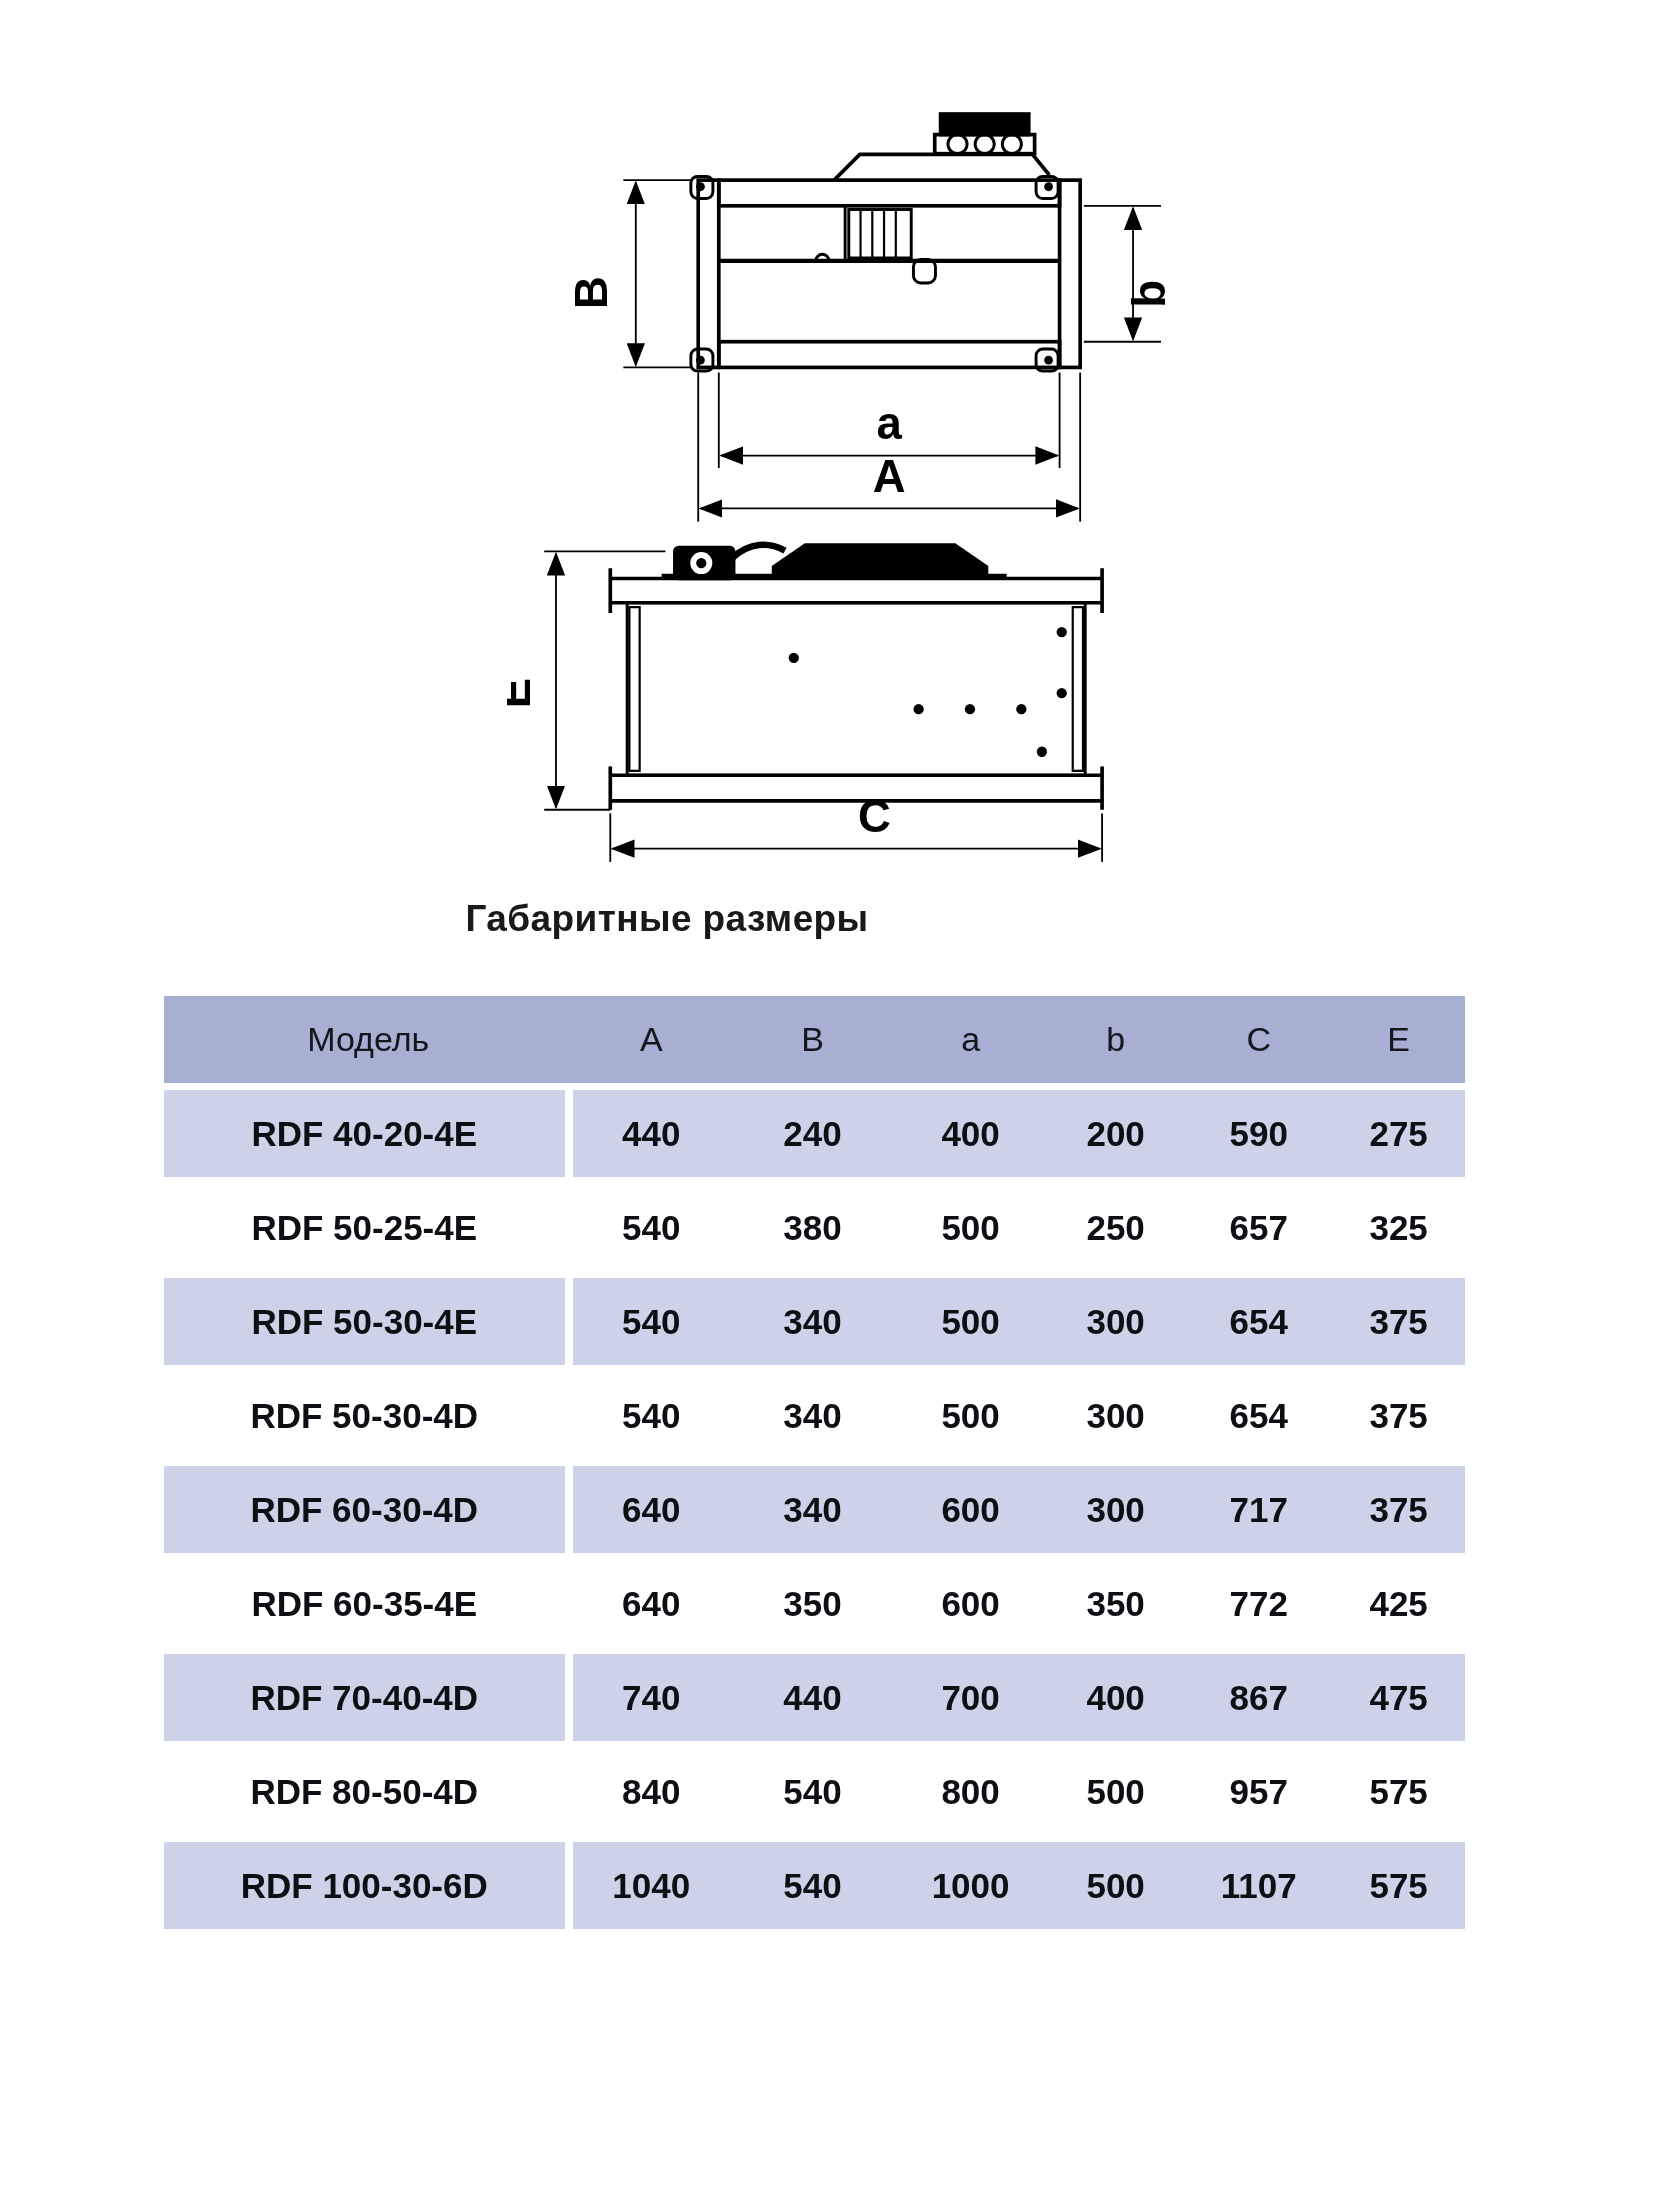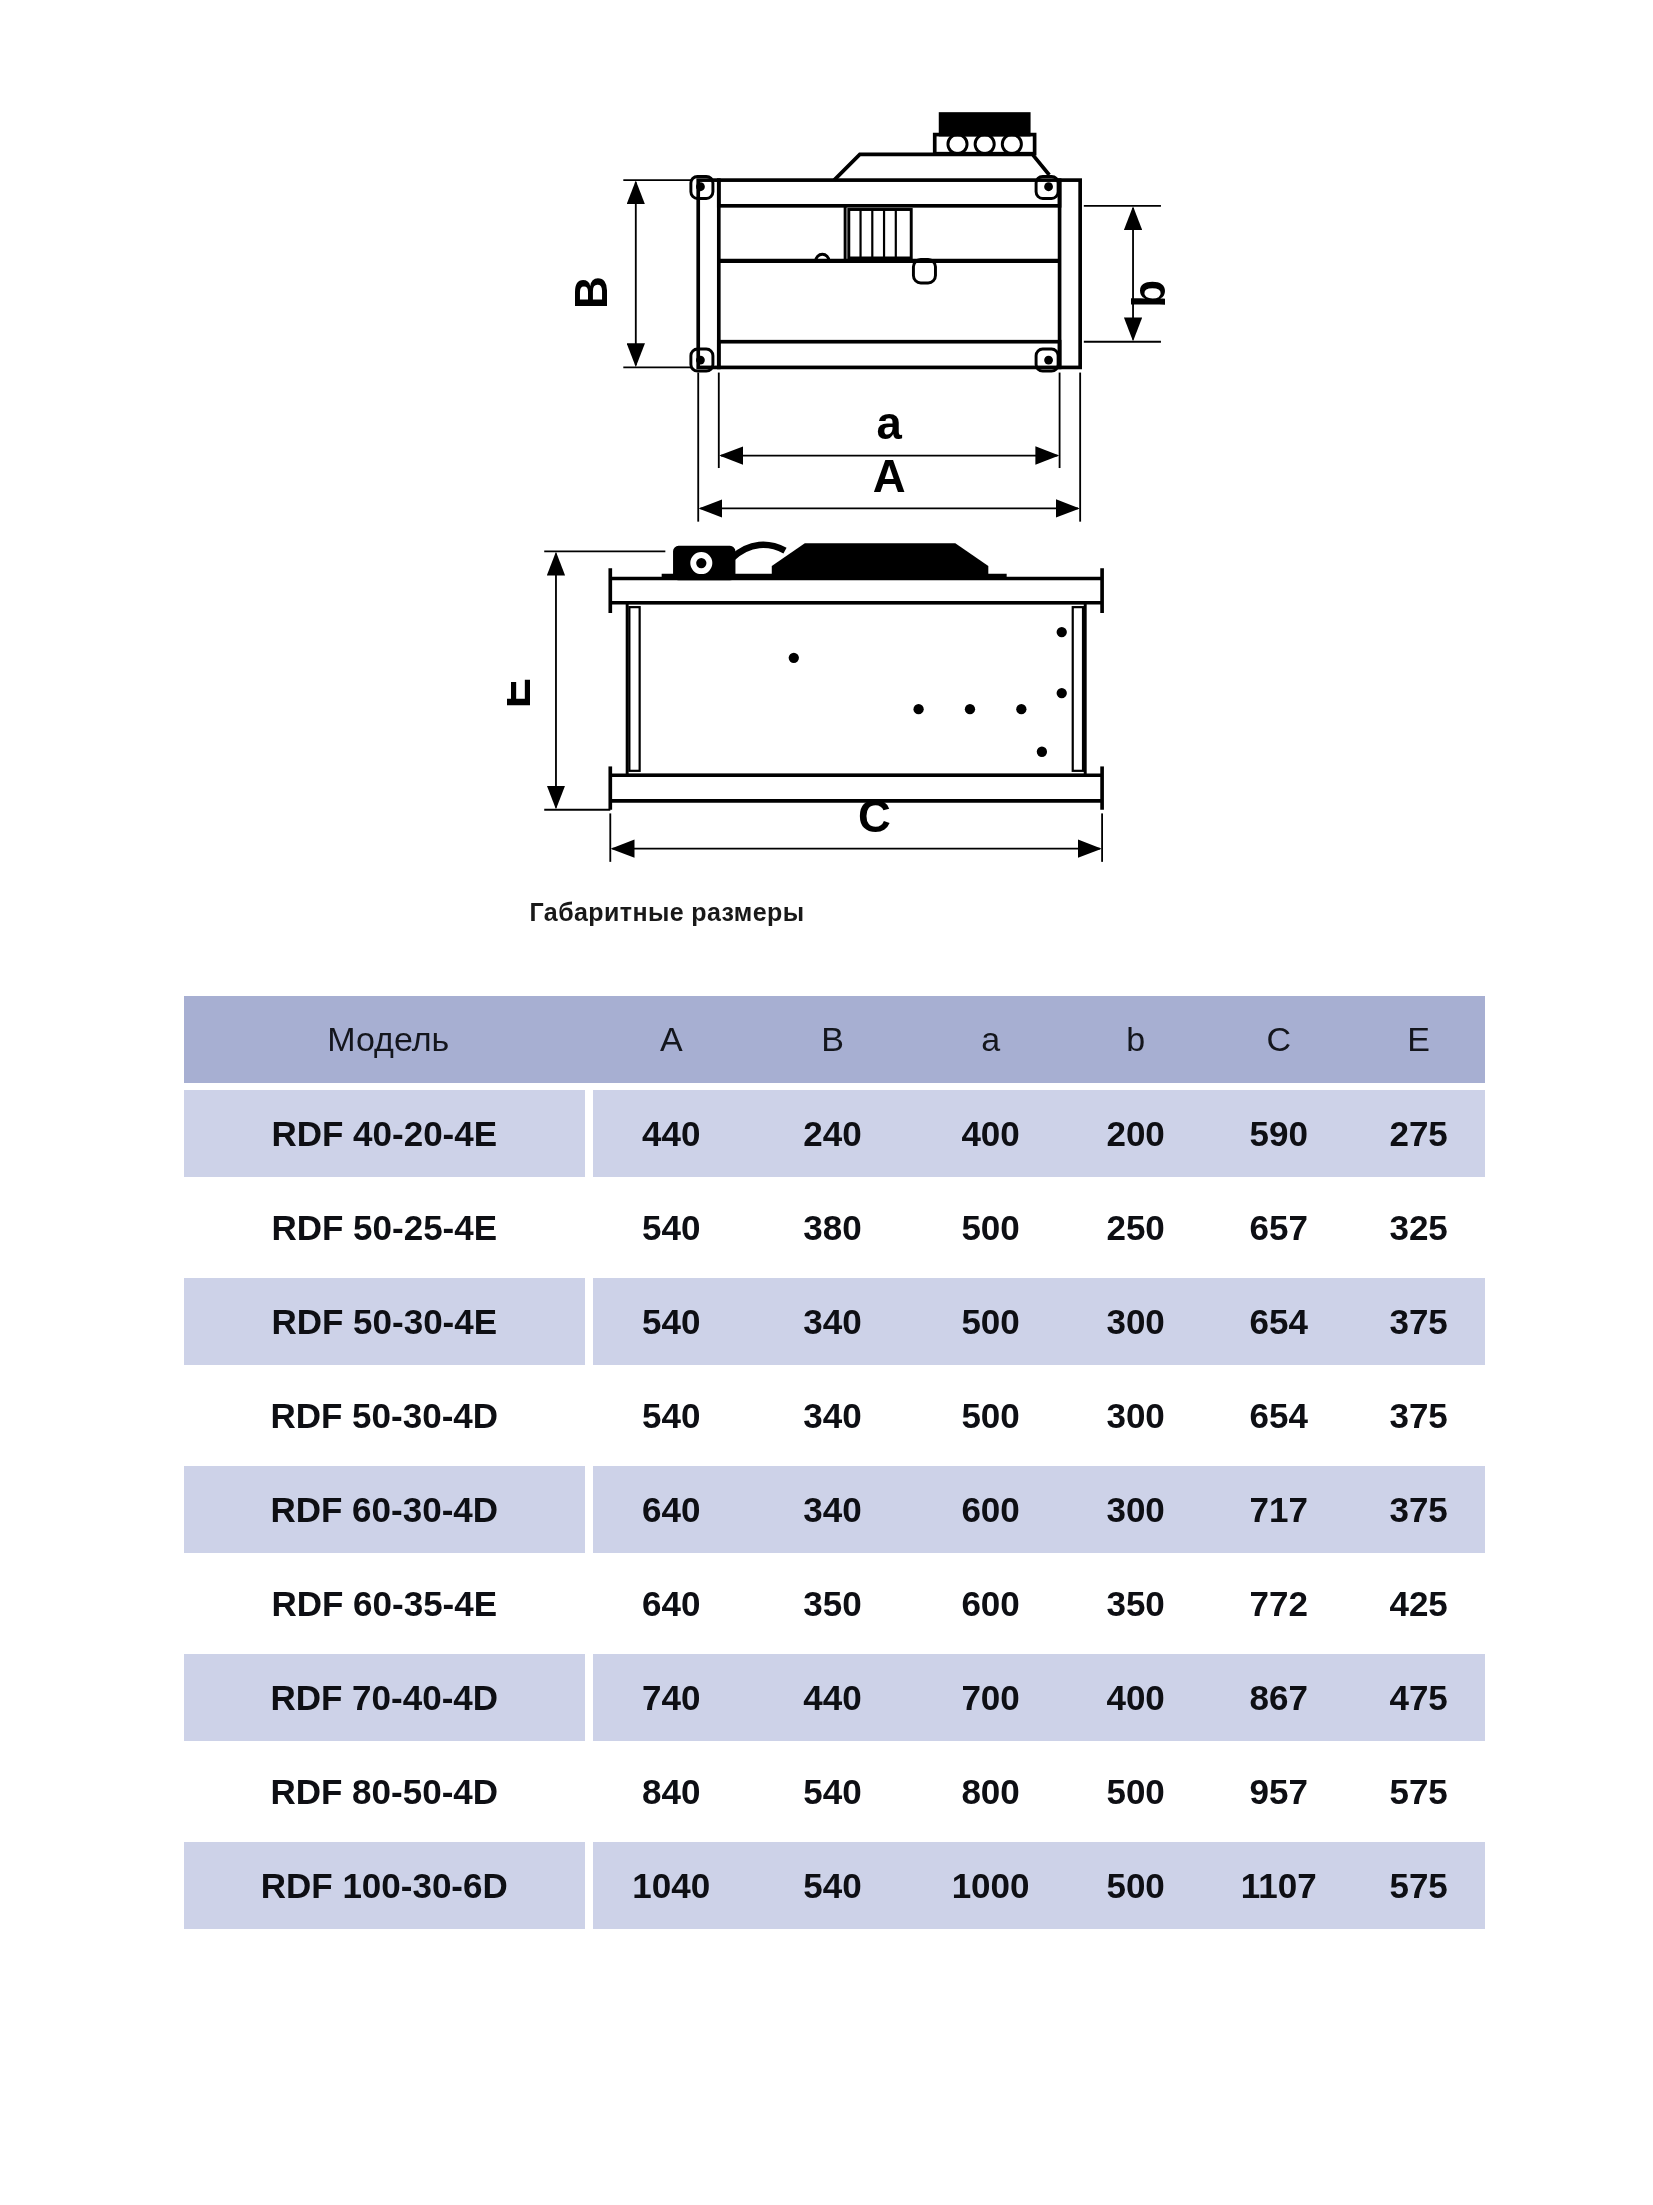--- a/index.html
+++ b/index.html
@@ -5,25 +5,25 @@
   html,body{margin:0;padding:0;}
   body{
     width:1654px;height:2205px;background:#ffffff;position:relative;
     font-family:"Liberation Sans", sans-serif;color:#0e0f14;overflow:hidden;
   }
   .drawing{position:absolute;}
   #side-view{left:573px;top:103px;}
   #front-view{left:507px;top:533px;}
   .page-title{
     position:absolute;left:0;top:898px;width:1334px;
-    text-align:center;font-size:25px;font-weight:700;color:#191919;
+    text-align:center;font-size:37px;font-weight:700;color:#191919;
     letter-spacing:0.4px;
   }
   .dim-table{
-    position:absolute;left:184px;top:989px;width:1301px;
+    position:absolute;left:164px;top:989px;width:1301px;
     border-collapse:separate;border-spacing:0 7.4px;
     table-layout:fixed;
   }
   .dim-table th{
     background:#a7afd2;height:87px;font-size:34px;font-weight:500;
     text-align:center;vertical-align:middle;color:#14161d;padding:0;
   }
   .dim-table td{
     height:87px;font-size:35px;font-weight:700;text-align:center;
     vertical-align:middle;color:#0e0f14;padding:0;

